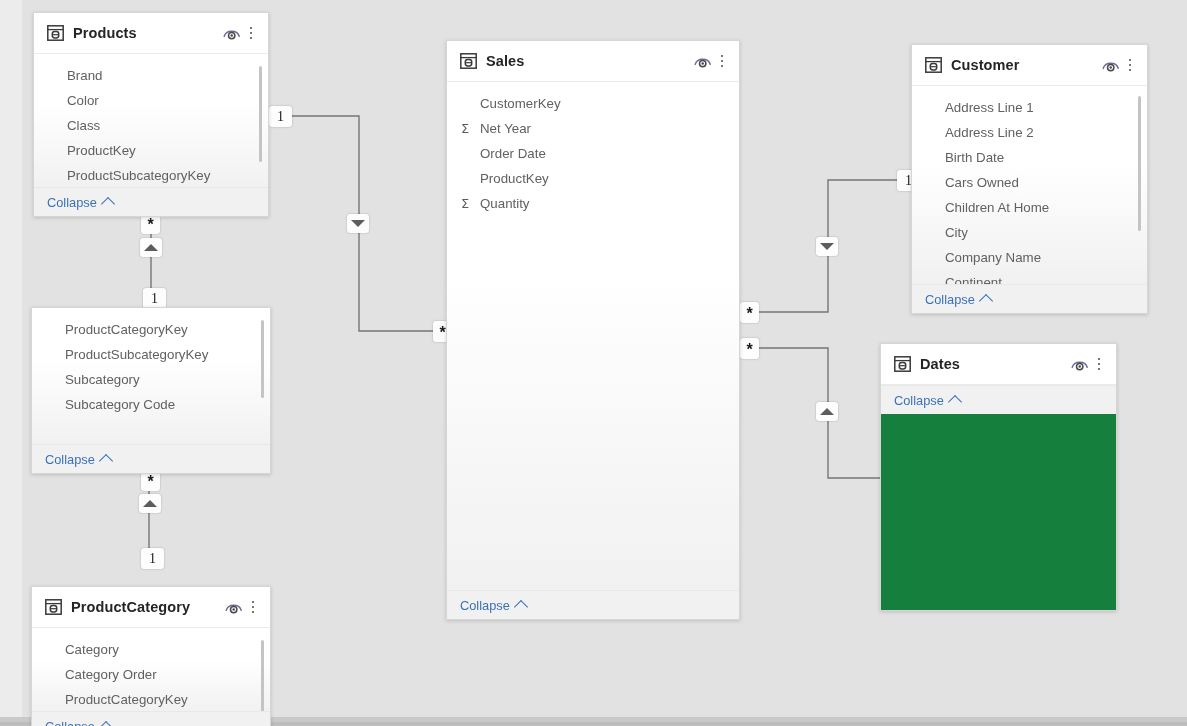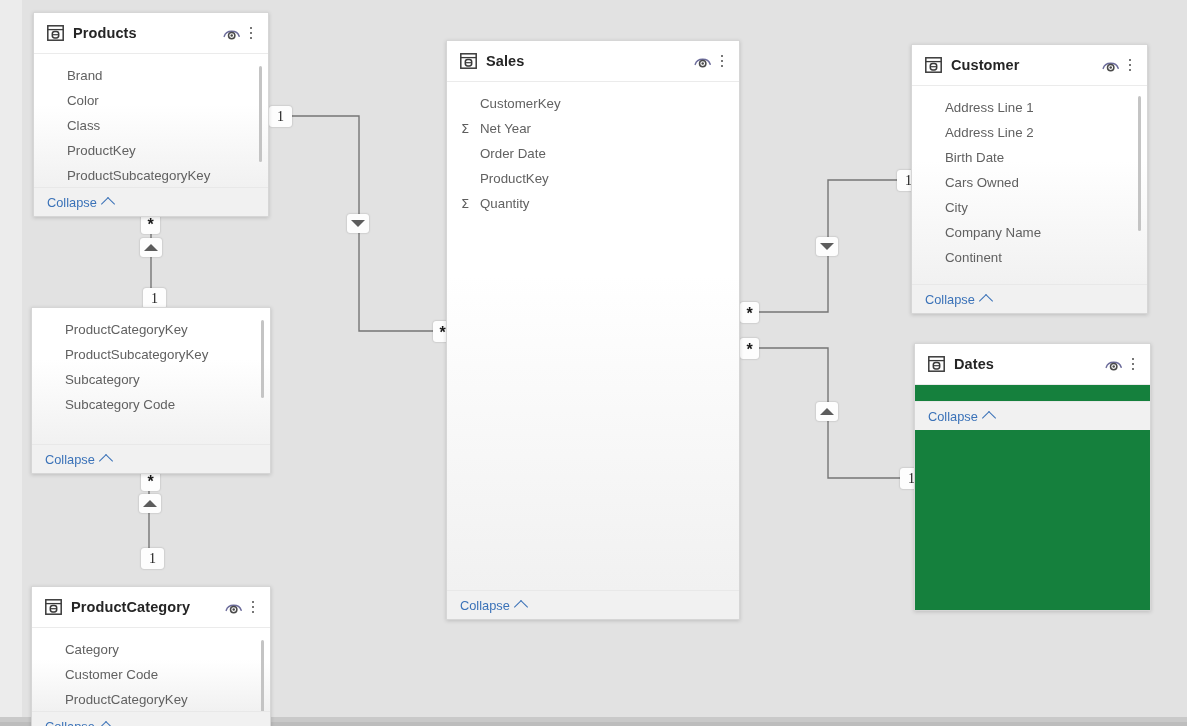--- a/index.html
+++ b/index.html
@@ -353,20 +353,23 @@
           <div class="fld">
             <span>Address Line 2</span>
           </div>
           <div class="fld">
             <span>Birth Date</span>
           </div>
           <div class="fld">
             <span>Cars Owned</span>
           </div>
           <div class="fld">
+            <span>Children At Home</span>
+          </div>
+          <div class="fld">
             <span>City</span>
           </div>
           <div class="fld">
             <span>Company Name</span>
           </div>
           <div class="fld">
             <span>Continent</span>
           </div>
           <div class="vscroll" style="top: 10px; height: 135px;"></div>
         </div>
@@ -389,21 +392,21 @@
           <div class="fld">
             <span>Subcategory Code</span>
           </div>
           <div class="vscroll" style="top: 12px; height: 78px;"></div>
         </div>
         <div class="tbl-foot">
           <span class="lbl">Collapse</span>
           <span class="chev"></span>
         </div>
       </div>
-      <div class="tbl " style="left: 914px; top: 343px; width: 237px; height: 268px; gap: 16px;">
+      <div class="tbl " style="left: 880px; top: 343px; width: 237px; height: 268px;">
         <div class="tbl-head">
           <span class="tbl-icon"><svg viewBox="0 0 17 16" width="17" height="16">
               <rect x="0.8" y="0.8" width="15.4" height="14.4" fill="#ffffff" stroke="#3a3a3a" stroke-width="1.5"></rect>
               <line x1="0.8" y1="4.6" x2="16.2" y2="4.6" stroke="#3a3a3a" stroke-width="1.3"></line>
               <rect x="5.3" y="6.4" width="6.4" height="6.6" rx="2.4" fill="#ffffff" stroke="#3a3a3a" stroke-width="1.5"></rect>
               <line x1="5.3" y1="9.7" x2="11.7" y2="9.7" stroke="#3a3a3a" stroke-width="1.2"></line>
             </svg></span>
           <span class="tbl-title">Dates</span>
           <span class="head-btn eye-btn">
             <svg viewBox="0 0 20 16" width="20" height="16">
@@ -443,21 +446,21 @@
             <i></i>
             <i></i>
             <i></i>
           </span>
         </div>
         <div class="tbl-body">
           <div class="fld">
             <span>Category</span>
           </div>
           <div class="fld">
-            <span>Customer Code</span>
+            <span>Category Order</span>
           </div>
           <div class="fld">
             <span>ProductCategoryKey</span>
           </div>
           <div class="vscroll" style="top: 12px; height: 78px;"></div>
         </div>
         <div class="tbl-foot">
           <span class="lbl">Collapse</span>
           <span class="chev"></span>
         </div>

